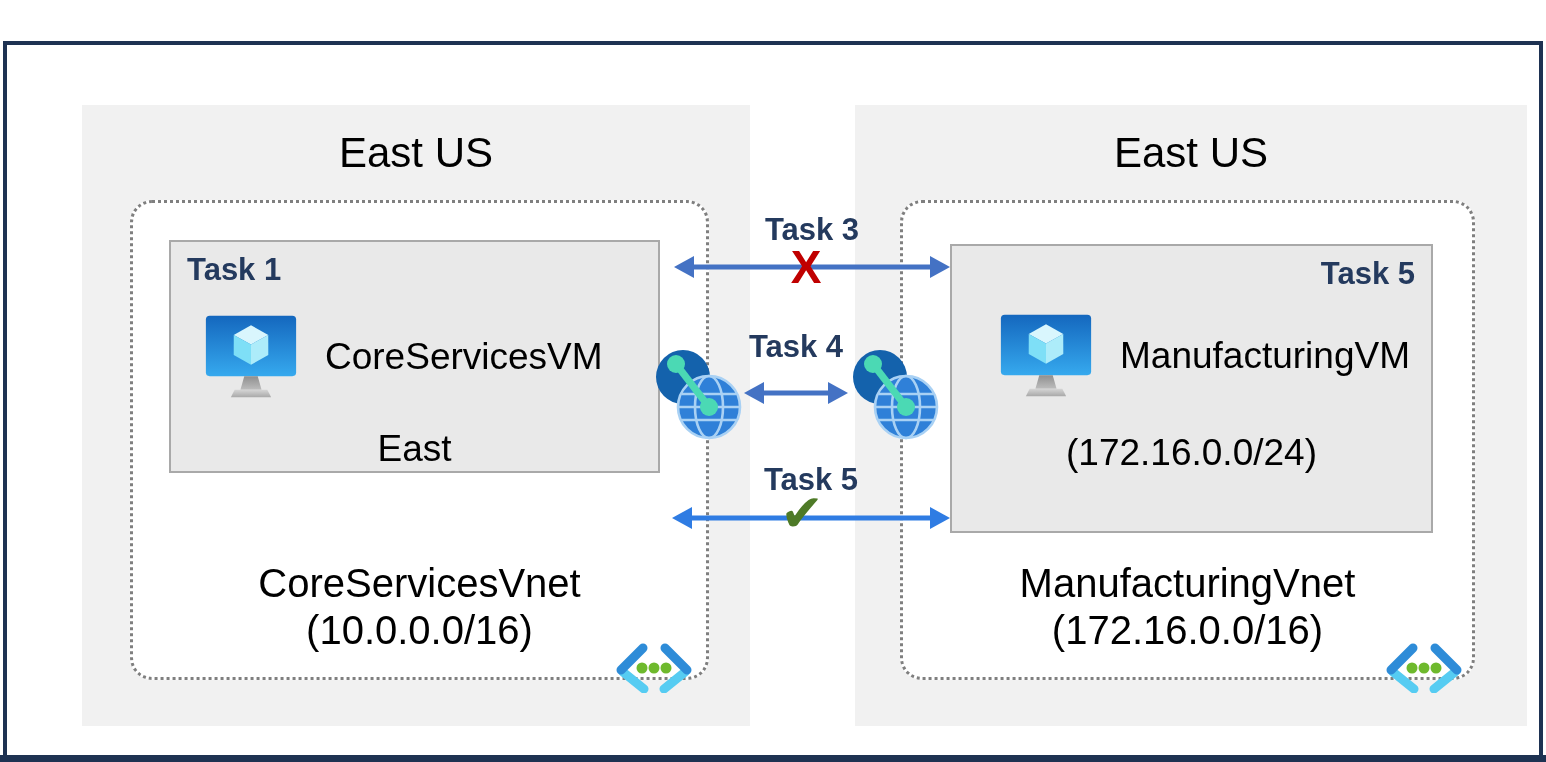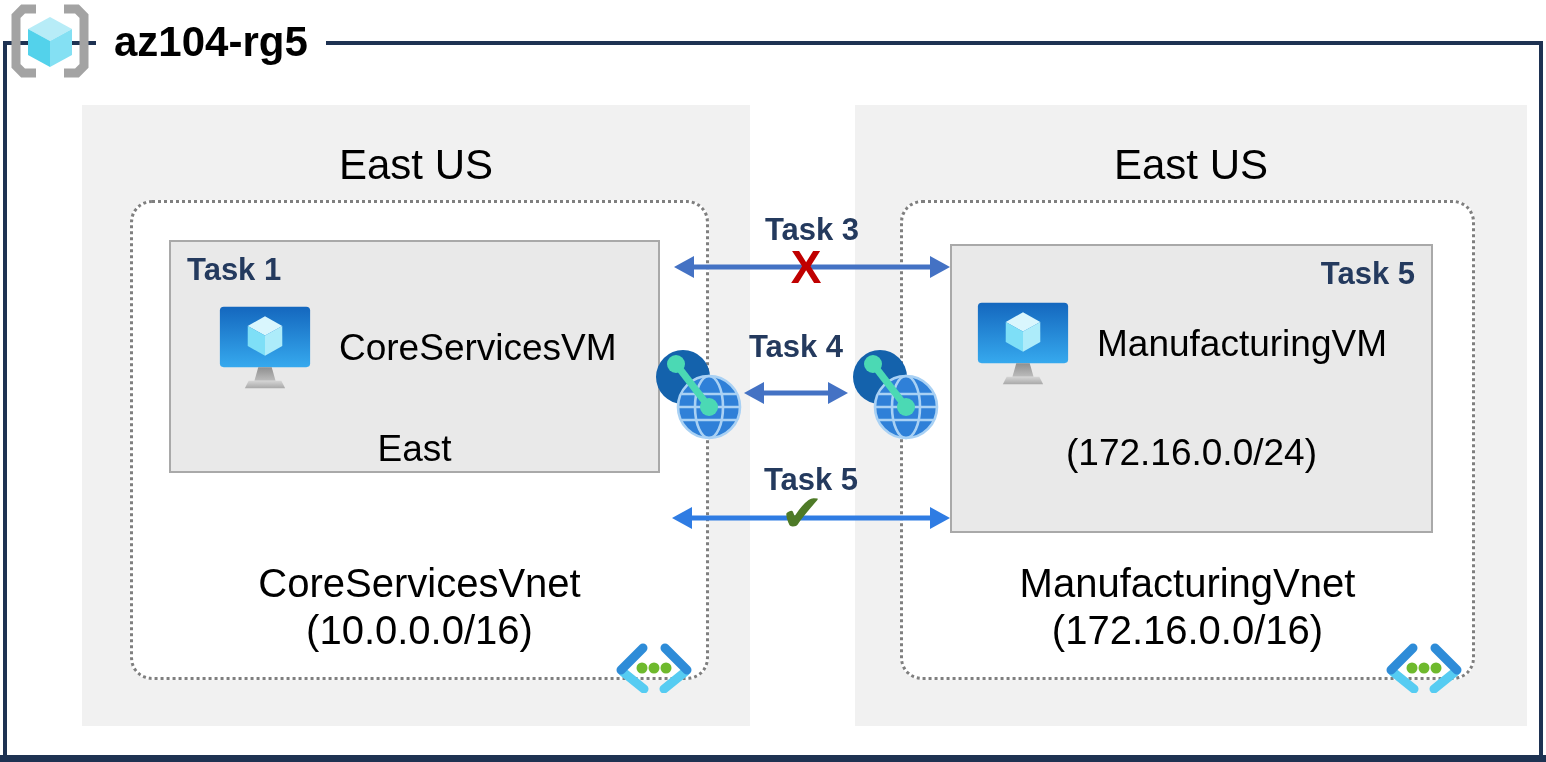--- a/index.html
+++ b/index.html
@@ -11,37 +11,37 @@
          border:4px solid #1E3252;border-bottom:none;z-index:0}
   .bottom-bar{position:absolute;left:0;bottom:0;width:100%;height:7px;background:#1E3252;z-index:0}
 
   .rg-title{position:absolute;left:8px;top:2px;height:80px;display:flex;align-items:center;z-index:6}
   .rg-icon{width:84px;height:78px;flex:none}
   .rg-name{font-size:42px;font-weight:bold;background:#fff;padding:0 18px;margin-left:4px;line-height:64px}
 
   .region{position:absolute;top:105px;height:621px;background:#F1F1F1;z-index:1}
   .region.left{left:82px;width:668px}
   .region.right{left:855px;width:672px}
-  .region-label{margin-top:36px;text-align:center;font-size:42px}
+  .region-label{margin-top:24px;text-align:center;font-size:42px}
 
   .vnet{position:absolute;top:200px;height:480px;background:#fff;border:3px dotted #7F7F7F;
         border-radius:22px;z-index:2}
   .vnet.left{left:130px;width:579px}
   .vnet.right{left:900px;width:575px}
 
   .subnet{position:absolute;background:#E9E9E9;border:2px solid #A9A9A9}
   .vnet.left  .subnet{left:36px;top:37px;width:491px;height:233px}
   .vnet.right .subnet{left:47px;top:41px;width:483px;height:289px}
 
   .task-label{position:absolute;top:10px;font-size:31px;font-weight:bold;color:#243A5E}
   .task-label.tl-left{left:16px}
   .task-label.tl-right{right:16px}
 
-  .vm-row{position:absolute;left:0;top:58px;width:100%;display:flex;align-items:center;padding-left:46px}
-  .vnet.right .vm-row{top:50px;padding-left:23px}
+  .vm-row{position:absolute;left:0;top:67px;width:100%;display:flex;align-items:center;padding-left:32px}
+  .vnet.right .vm-row{top:62px;padding-left:46px}
   .vm-icon{width:96px;height:96px;flex:none;margin-right:26px}
   .vm-name{font-size:37px}
 
   .subnet-name{position:absolute;left:0;top:184px;width:100%;text-align:center;
                font-size:37px;line-height:46px}
   .vnet-label{position:absolute;left:0;top:357px;width:100%;text-align:center;
               font-size:40px;line-height:47px}
 
   .vnet-icon{position:absolute;width:80px;height:52px;z-index:4}
   .vnet.left  .vnet-icon{right:12px;bottom:-16px}
@@ -96,32 +96,20 @@
         <stop offset="1" stop-color="#A8A8A8"></stop>
     </linearGradient>
   </defs>
 </svg>
 
 <div class="canvas">
 
   <div class="frame"></div>
   <div class="bottom-bar"></div>
 
-  <div class="rg-title">
-    <span class="rg-icon">
-      <svg viewBox="0 0 84 78" width="84" height="78">
-        <path d="M28 6 H15 L8 13 V63 L15 70 H28" fill="none" stroke="#A3A3A3" stroke-width="9"></path>
-        <path d="M56 6 H69 L76 13 V63 L69 70 H56" fill="none" stroke="#A3A3A3" stroke-width="9"></path>
-        <polygon points="42,14 64,26 42,38 20,26" fill="#B7ECF7"></polygon>
-        <polygon points="20,26 42,38 42,64 20,52" fill="#53D2EB"></polygon>
-        <polygon points="64,26 42,38 42,64 64,52" fill="#84E0F3"></polygon>
-      </svg>
-    </span>
-    <span class="rg-name">az104-rg5</span>
-  </div>
 
   <div class="region left">
     <div class="region-label">East US</div>
   </div>
   <div class="region right">
     <div class="region-label">East US</div>
   </div>
 
   <div class="vnet left">
     <div class="subnet">

